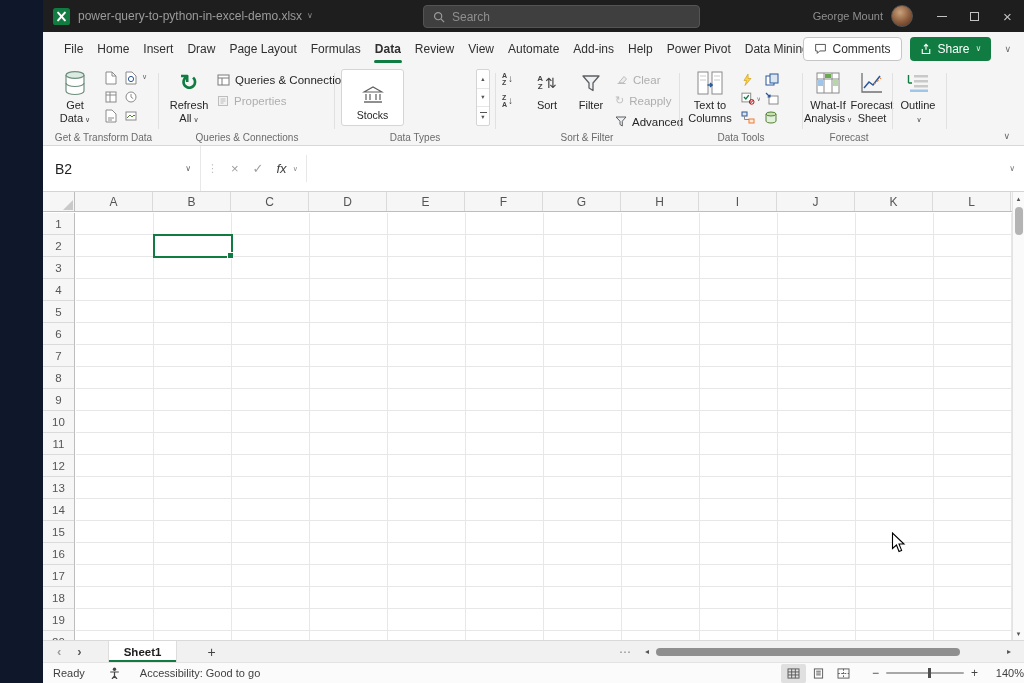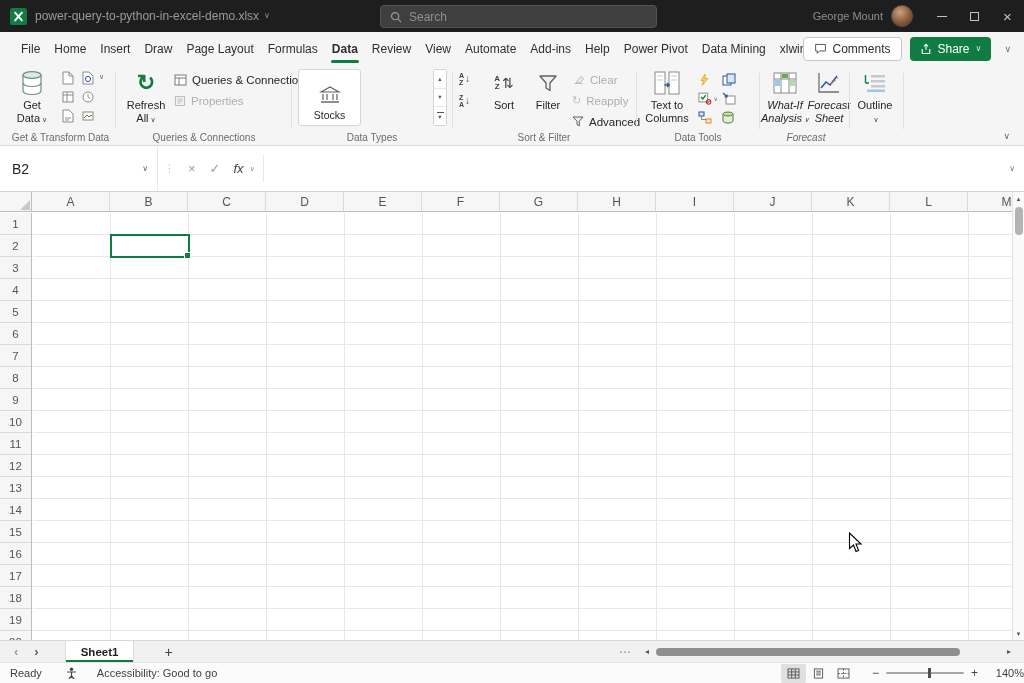--- a/index.html
+++ b/index.html
@@ -1,18 +1,18 @@
 <!DOCTYPE html>
 <html><head>
 <meta charset="utf-8">
 <style>
   *{margin:0;padding:0;box-sizing:border-box;}
   html,body{width:1024px;height:683px;overflow:hidden;}
   body{font-family:"Liberation Sans",sans-serif;background:#fff;cursor:default;-webkit-user-select:none;user-select:none;}
-  #app{width:1024px;height:683px;display:flex;flex-direction:column;position:relative;background:#7f1d1d;}
+  #app{width:1024px;height:683px;display:flex;flex-direction:column;position:relative;background:#0f172a;padding-left:43px;}
 
   
   .titlebar{flex:0 0 32px;background:#1e1e1e;display:flex;align-items:center;position:relative;}
   .tb-left{display:flex;align-items:center;gap:8px;padding-left:10px;}
   .excel-logo{width:17px;height:17px;display:inline-flex;}
   .tb-filename{font-size:12px;color:#9b9b9b;display:flex;align-items:center;gap:5px;white-space:nowrap;}
   .chev{font-size:8px;color:#8a8a8a;line-height:1;}
   .tb-search{position:absolute;left:380px;top:5px;width:277px;height:23px;background:#3f3f3f;border:1px solid #545454;border-radius:4px;display:flex;align-items:center;gap:7px;padding:0 9px;}
   .tb-search input{background:transparent;border:none;outline:none;color:#c5c5c5;font-size:12px;width:100%;font-family:inherit;}
   .tb-search input::placeholder{color:#8f8f8f;}
@@ -72,21 +72,21 @@
   .sorticon{display:flex;align-items:center;gap:2px;}
   .sorticon .azletters{font-size:8px;line-height:8px;}
   .sorticon .updown{font-size:14px;color:#444;}
   .bigbtn.filterbtn{left:70px;width:44px;}
   .sfcol{position:absolute;left:116px;top:1px;display:flex;flex-direction:column;}
   .g5{left:640px;width:116px;}
   .bigbtn.ttc{left:0;width:54px;}
   .dtgrid{position:absolute;left:58px;top:2px;display:grid;grid-template-columns:20px 20px;grid-auto-rows:19px;column-gap:4px;align-items:center;}
   .dtcell{display:flex;align-items:center;gap:2px;}
   .mini-chev{font-size:6px;color:#666;}
-  .g6{left:762px;width:88px;font-style:italic;}
+  .g6{left:762px;width:88px;}
   .bigbtn.whatif{left:0;width:46px;}
   .bigbtn.fsheet{left:46px;width:42px;}
   .g7{left:852px;width:48px;}
   .bigbtn.outlinebtn{left:0;width:46px;}
   .ribbon-collapse{position:absolute;right:14px;bottom:4px;font-size:9px;color:#666;}
 
   
   .fbar{flex:0 0 46px;background:#fff;display:flex;align-items:center;border-bottom:1px solid #d4d4d4;}
   .namebox{width:158px;height:100%;display:flex;align-items:center;padding-left:12px;font-size:14px;color:#1f1f1f;position:relative;border-right:1px solid #e8e8e8;}
   .nb-chev{position:absolute;right:9px;font-size:8px;color:#666;}

